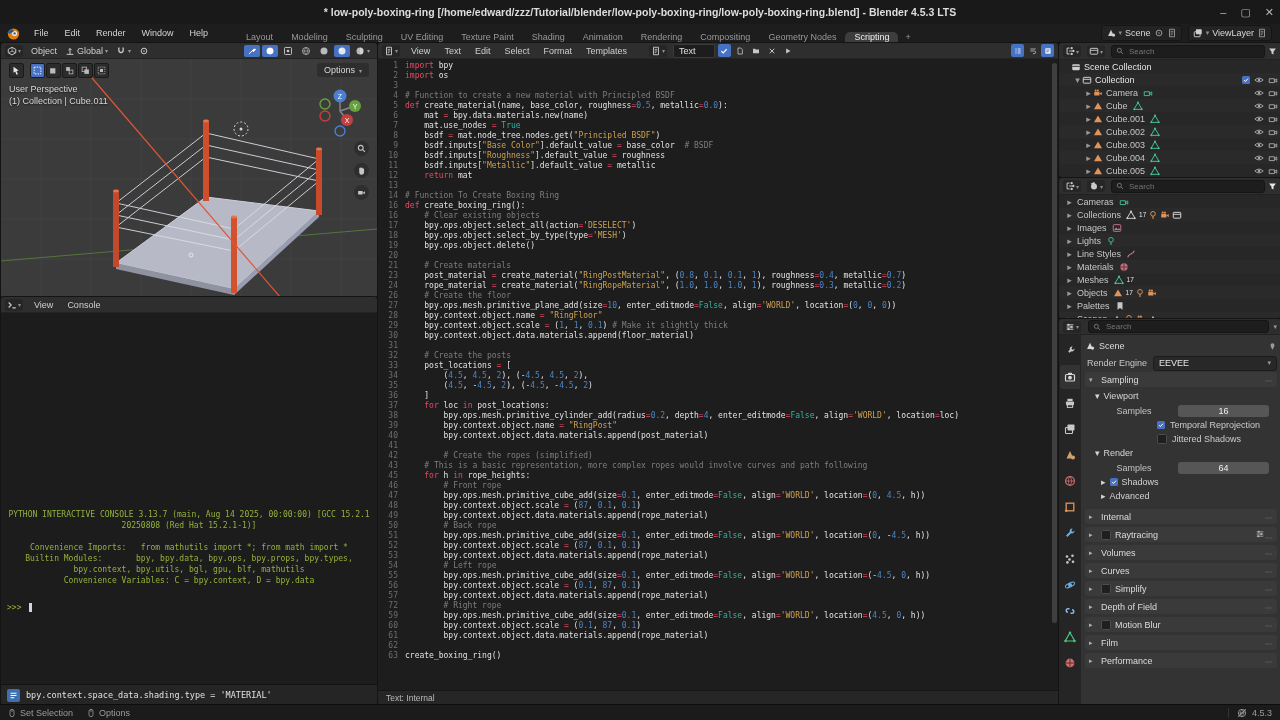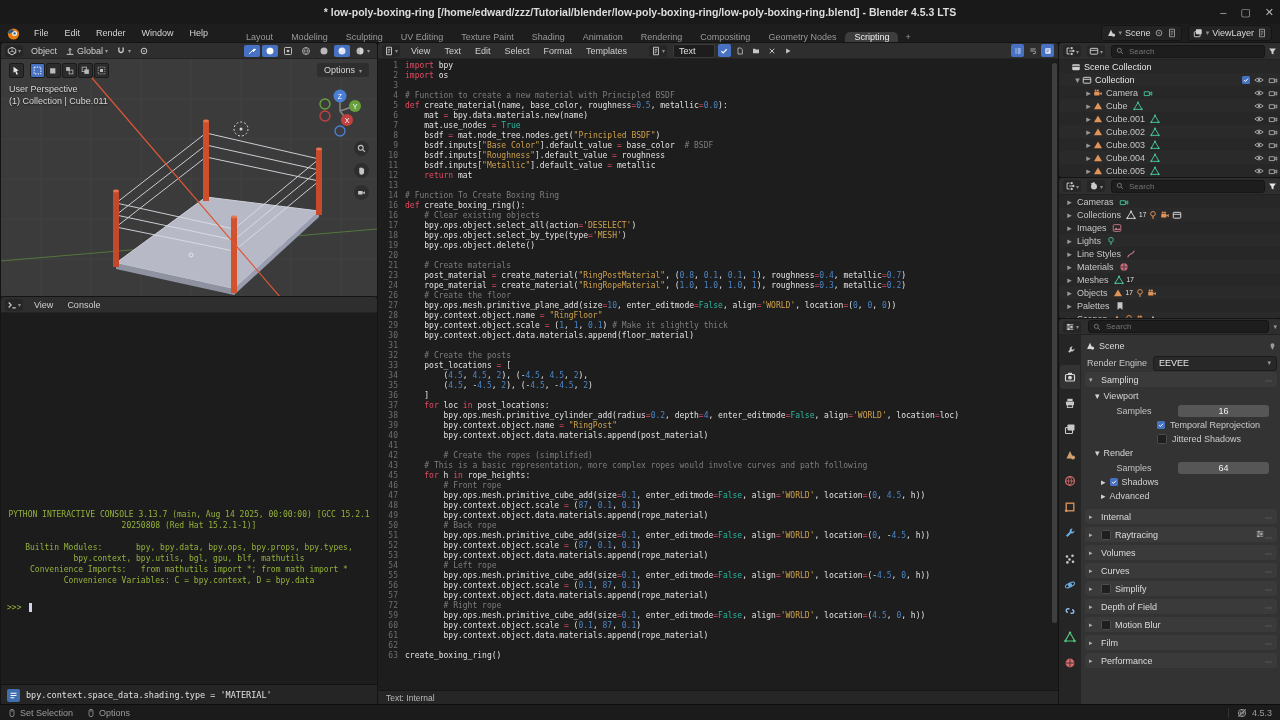--- a/index.html
+++ b/index.html
@@ -478,22 +478,22 @@
           </span>
           <span class="wv">▾</span>
         </span>
       <span class="mi">View</span>
       <span class="mi">Console</span>
     </div>
     <div class="con-body">
       <div id="conLines">
           <div class="con-line">PYTHON INTERACTIVE CONSOLE 3.13.7 (main, Aug 14 2025, 00:00:00) [GCC 15.2.1 20250808 (Red Hat 15.2.1-1)]</div>
           <div class="con-line">&nbsp;</div>
+          <div class="con-line">Convenience Imports:   from mathutils import *; from math import *</div>
           <div class="con-line">Builtin Modules:       bpy, bpy.data, bpy.ops, bpy.props, bpy.types, bpy.context, bpy.utils, bgl, gpu, blf, mathutils</div>
-          <div class="con-line">Convenience Imports:   from mathutils import *; from math import *</div>
           <div class="con-line">Convenience Variables: C = bpy.context, D = bpy.data</div>
           <div class="con-line">&nbsp;</div>
         </div>
       <div class="con-prompt">
           <span style="white-space:pre">&gt;&gt;&gt; </span>
           <span class="caret"></span>
         </div>
     </div>
     <div class="report-bar">
       <span class="rep-ic">

